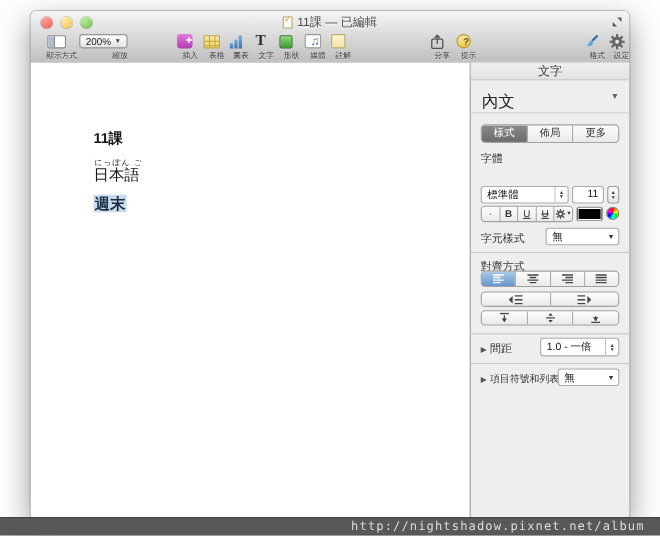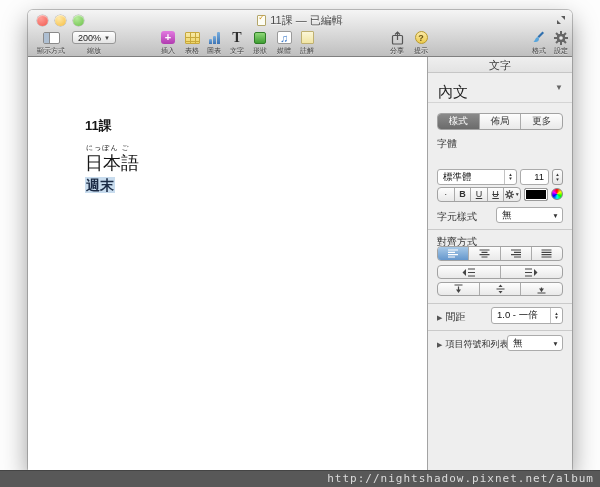--- a/index.html
+++ b/index.html
@@ -34,21 +34,21 @@
   }
   .doc-icon {
     display: inline-block; width: 9px; height: 11px; background: #fdfdf4;
     border: 1px solid #b4a66a; border-radius: 1px; vertical-align: -2px;
     margin-right: 4px; position: relative;
   }
   .doc-icon::after { content: "✓"; position: absolute; left: 0px; top: -3px; font-size: 8px; color: #d79b2a; }
   .fullscreen { position: absolute; right: 6px; top: 5px; width: 10px; height: 10px; }
   
   .toolbar { position: absolute; left: 0; top: 19px; right: 0; height: 28px; }
-  .tool { position: absolute; top: 1px; text-align: center; }
+  .tool { position: absolute; top: 1px; text-align: right; }
   .ticon { height: 15px; display: flex; align-items: center; justify-content: center; }
   .tlabel { font-size: 7px; color: #3a3a3a; margin-top: 1px; white-space: nowrap; text-shadow: 0 1px 0 rgba(255,255,255,.5); }
   .zoom-btn {
     display: inline-flex; align-items: center; gap: 3px; height: 13px; padding: 0 5px;
     background: linear-gradient(#fff, #e3e3e3); border: 1px solid #979797; border-radius: 3px;
     font-size: 9px; color: #222;
   }
   .zoom-btn .caret { font-size: 6px; color: #444; }
   .view-icon { width: 17px; height: 12px; border: 1px solid #8a8a8a; border-radius: 2px; background: #fff; position: relative; }
   .view-icon::before { content: ""; position: absolute; left: 0; top: 0; bottom: 0; width: 5px; background: #aebfd2; border-right: 1px solid #8a8a8a; }
@@ -113,21 +113,21 @@
   .divider { position: absolute; left: 0; right: 0; height: 1px; background: #cacaca; }
   .disc { font-size: 7px; color: #555; margin-right: 3px; }
   .alrow { position: absolute; left: 9px; right: 9px; height: 15px; }
   svg .ln { stroke: #444; stroke-width: 1.2; }
   .sel-blue svg .ln { stroke: #fff; }
   
   .watermark {
     position: absolute; left: 0; bottom: 0; width: 600px; height: 17px;
     background: #585858; border-top: 1px solid #444;
     font-family: "DejaVu Sans Mono", monospace; font-size: 11px; color: #dcdcdc;
-    text-align: right; line-height: 16px; padding-right: 6px; letter-spacing: 1px;
+    text-align: right; line-height: 16px; padding-right: 14px; letter-spacing: 1px;
   }
 </style>
 </head>
 <body>
 
 <div class="window">
   <div class="chrome">
 
     <div class="titlebar">
       <div class="traffic">
@@ -245,21 +245,21 @@
           </svg>
         </div>
         <div class="tlabel">設定</div>
       </div>
     </div>
   </div>
 
   <div class="docarea">
     <div class="docline" style="left:57px; top:60px; font-size:13px; font-weight:bold;">11課</div>
     <div class="docline furigana" style="left:58px; top:86px;">にっぽん ご</div>
-    <div class="docline" style="left:57px; top:94px; font-size:18px;">日本語</div>
+    <div class="docline" style="left:57px; top:94px; font-size:14px;">日本語</div>
     <div class="docline" style="left:57px; top:120px; font-size:14px; font-weight:bold;"><span class="hl">週末</span></div>
   </div>
 
   <div class="sidebar">
     <div class="sb-header">文字</div>
 
     <div class="pstyle-row">
       <span class="pname">內文</span>
       <span class="caret">▼</span>
     </div>

